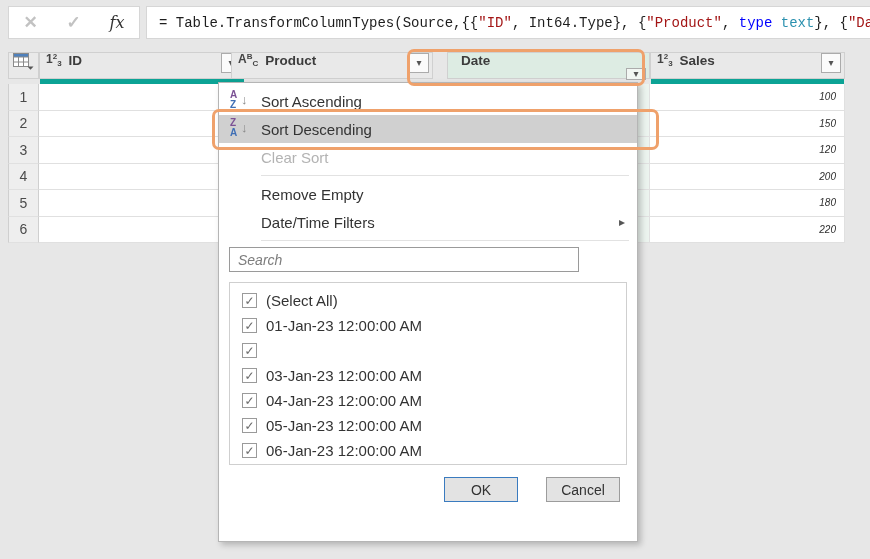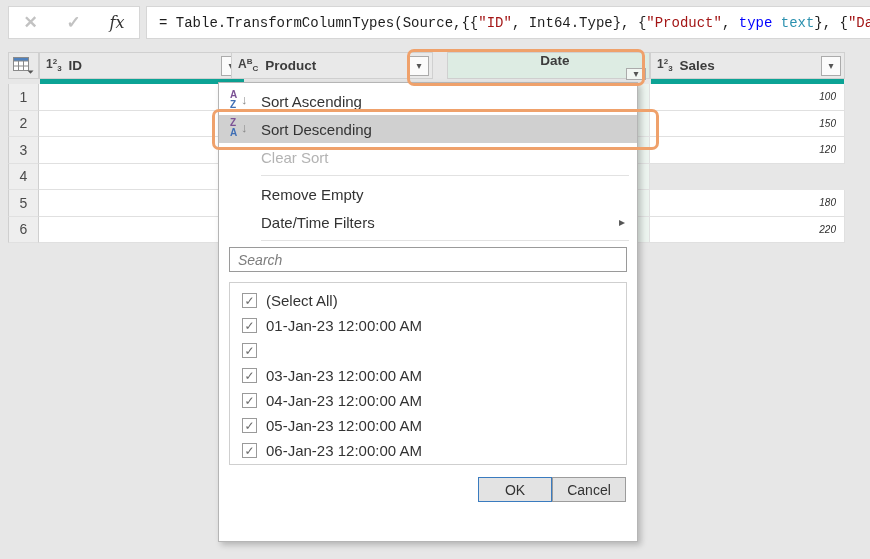--- a/index.html
+++ b/index.html
@@ -11,21 +11,21 @@
             border:1px solid #d6d6d6;display:flex;align-items:center;justify-content:space-around;box-sizing:border-box;}
   .fb-cancel,.fb-check{font-size:17px;color:#c2c2c2;font-weight:bold;cursor:default;}
   .fb-fx{font-family:"DejaVu Serif",serif;font-style:italic;font-size:16px;color:#333;}
   .fb-input{position:absolute;left:146px;top:6px;width:726px;height:33px;background:#fff;
             border:1px solid #d6d6d6;box-sizing:border-box;display:flex;align-items:center;
             padding-left:12px;font-family:"Liberation Mono","DejaVu Sans Mono",monospace;
             font-size:14px;white-space:pre;overflow:hidden;}
 
   
   .hdr{position:absolute;top:52px;height:27px;background:#e9e9e9;border:1px solid #d0d0d0;
-       box-sizing:border-box;display:flex;align-items:center;padding-left:6px;}
+       box-sizing:border-box;display:flex;align-items:flex-start;padding-left:6px;}
   .hdr-label{font-size:13.5px;font-weight:bold;color:#3c3c3c;margin-left:7px;}
   .hdr-dd{width:20px;height:20px;border:1px solid #ababab;background:#fbfbfb;margin-left:auto;
           margin-right:3px;display:flex;align-items:center;justify-content:center;box-sizing:border-box;}
   .hdr-dd span{font-size:10px;color:#555;line-height:1;}
   .type-ico{font-size:12px;font-weight:bold;color:#444;line-height:1;white-space:nowrap;}
   .type-ico sup{font-size:8px;vertical-align:4px;}
   .type-ico sub{font-size:8px;vertical-align:-3px;}
   .hdr-date{background:#ddece3;flex-direction:column;}
   .qbar{position:absolute;top:79px;height:5px;background:#0ca395;}
 
@@ -47,33 +47,33 @@
   .mi{height:28px;display:flex;align-items:center;padding-left:9px;font-size:15px;color:#333;position:relative;cursor:default;}
   .mi-hl{background:#d0d0d0;}
   .mi-dis{color:#b3b3b3;}
   .mi-icon{width:24px;height:22px;margin-right:9px;position:relative;flex:0 0 24px;}
   .si-top{position:absolute;left:2px;top:0px;font-size:10px;font-weight:bold;color:#7c5295;line-height:1;}
   .si-bot{position:absolute;left:2px;top:10px;font-size:10px;font-weight:bold;color:#3f6fb5;line-height:1;}
   .si-ar{position:absolute;left:13px;top:3px;font-size:13px;color:#888;line-height:1;}
   .sub-ar{position:absolute;right:12px;font-size:12px;color:#555;}
   .msep{height:1px;background:#e2e2e2;margin:4px 8px 4px 42px;}
 
-  .msearch{display:block;margin:6px 10px 10px 10px;width:398px;height:25px;border:1px solid #9a9a9a;
+  .msearch{display:block;margin:6px 10px 10px 10px;width:350px;height:25px;border:1px solid #9a9a9a;
            box-sizing:border-box;font-style:italic;font-size:14px;color:#555;padding:0 8px;outline:none;
            font-family:"Liberation Sans",sans-serif;}
   .msearch::placeholder{color:#7d7d7d;font-style:italic;}
 
   .mlist{margin:0 10px;height:183px;border:1px solid #cfcfcf;box-sizing:border-box;padding-top:5px;overflow:hidden;}
   .li{height:25px;display:flex;align-items:center;padding-left:12px;cursor:default;}
   .cbx{width:15px;height:15px;border:1px solid #9a9a9a;background:#fff;box-sizing:border-box;
        display:flex;align-items:center;justify-content:center;margin-right:9px;}
   .cbx span{font-size:12px;color:#6b6b6b;line-height:1;}
   .li-label{font-size:15px;color:#333;}
 
-  .mfooter{display:flex;justify-content:flex-end;gap:0;margin-top:12px;padding-right:11px;}
+  .mfooter{display:flex;justify-content:flex-end;gap:28px;margin-top:12px;padding-right:17px;}
   .btn{width:74px;height:25px;display:flex;align-items:center;justify-content:center;
        font-size:14px;color:#333;background:#e3e3e3;box-sizing:border-box;cursor:default;}
   .btn-ok{border:1px solid #3a7bbf;}
   .btn-cancel{border:1px solid #9c9c9c;}
 
   
   .ann{position:absolute;border:3px solid #efa16b;border-radius:7px;z-index:30;pointer-events:none;}
   .ann-header{left:407px;top:49px;width:232px;height:31px;}
   .ann-sort{left:212px;top:109px;width:441px;height:35px;}
 </style>
@@ -162,20 +162,21 @@
     <div class="cell c-id"></div>
     <div class="cell c-product"></div>
     <div class="cell c-date"></div>
     <div class="cell c-sales">120</div>
   </div>
   <div class="row" style="top:163.5px;">
     <div class="cell c-num">4</div>
     <div class="cell c-id"></div>
     <div class="cell c-product"></div>
     <div class="cell c-date"></div>
+    <div class="cell c-sales">200</div>
   </div>
   <div class="row" style="top:190px;">
     <div class="cell c-num">5</div>
     <div class="cell c-id"></div>
     <div class="cell c-product"></div>
     <div class="cell c-date"></div>
     <div class="cell c-sales">180</div>
   </div>
   <div class="row" style="top:216.5px;">
     <div class="cell c-num">6</div>

